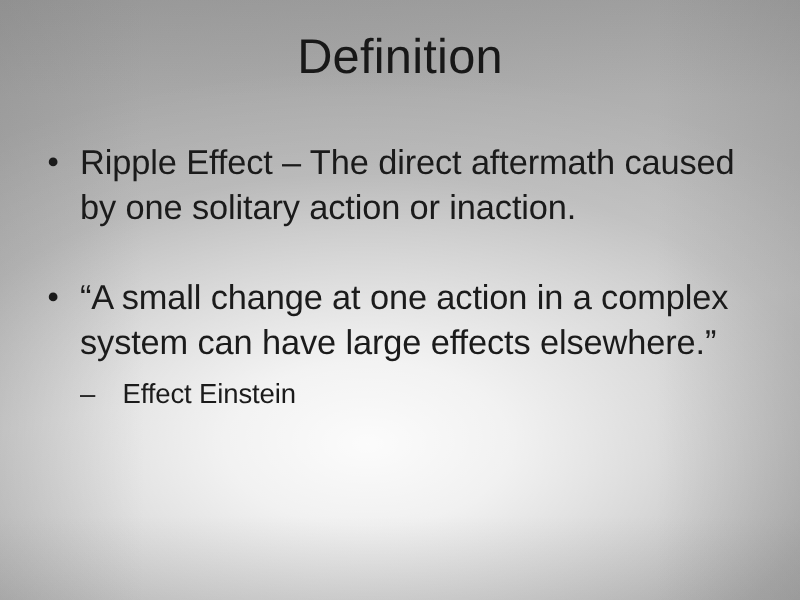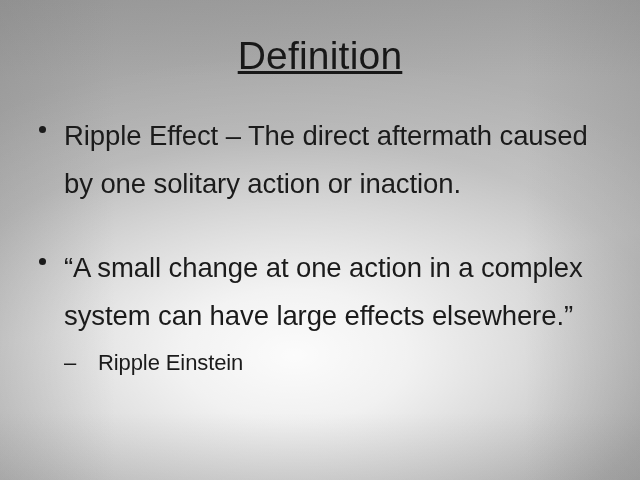--- a/index.html
+++ b/index.html
@@ -58,45 +58,44 @@
   #content {
     position: relative;
     z-index: 2;
     width: 640px;
     height: 480px;
   }
 
   .slide-title {
     position: absolute;
     left: 0;
-    top: 33px;
+    top: 23px;
     width: 640px;
     text-align: center;
     font-size: 39px;
     font-weight: 400;
     line-height: 46px;
     color: #181818;
     letter-spacing: 0.2px;
-    text-decoration: underline;
   }
 
   .body-block {
     position: absolute;
     left: 30px;
     top: 112px;
     width: 580px;
   }
 
   .bullet-row {
     position: relative;
     display: block;
     padding-left: 34px;
     margin: 0 0 0 0;
     font-size: 27.5px;
-    line-height: 48px;
+    line-height: 36px;
     color: #1b1b1b;
     letter-spacing: -0.1px;
   }
 
   .bullet-row .dot {
     position: absolute;
     left: 9px;
     top: 14px;
     width: 7px;
     height: 7px;
@@ -146,18 +145,18 @@
 
       <div class="spacer"></div>
 
       <div class="bullet-row">
         <span class="dot"></span>
         <span class="btext"> “A small change at one action in a complex system can have large effects elsewhere.”</span>
       </div>
 
       <div class="sub-row">
         <span class="sub-dash">–</span>
-        <span>Ripple Einstein</span>
+        <span>Effect Einstein</span>
       </div>
 
     </div>
   </div>
 </div>
 
 </body></html>

